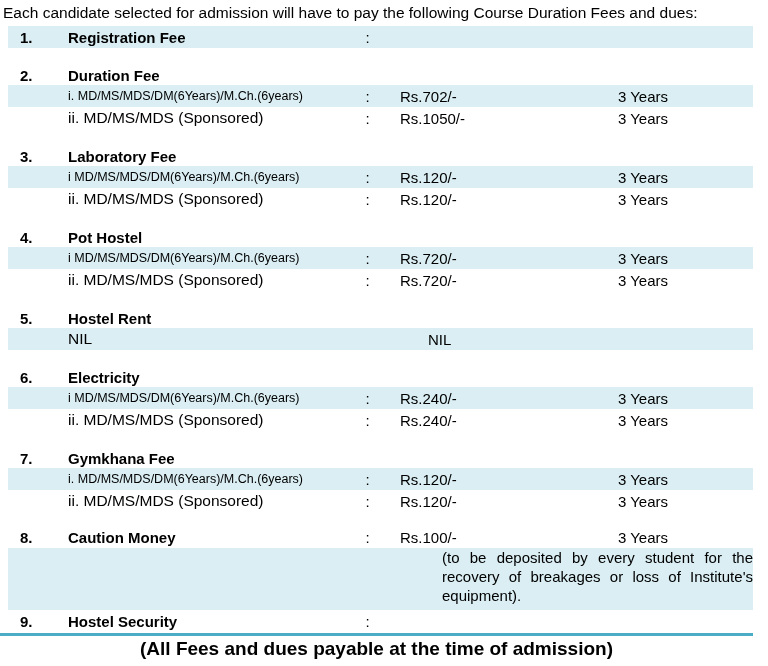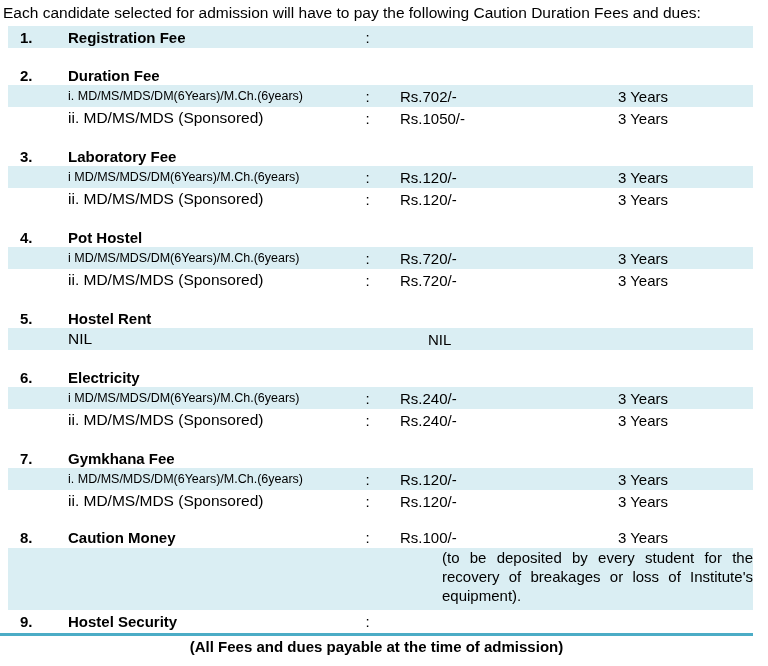--- a/index.html
+++ b/index.html
@@ -67,30 +67,30 @@
 
   .bottom-rule {
     width:753px; height:3px;
     background:#4BACC6;
     margin-top:1px;
   }
   .footer {
     width:753px;
     text-align:center;
     font-weight:bold;
-    font-size:15px;
+    font-size:19px;
     padding-top:2px;
   }
 </style>
 </head>
 <body>
 
 <div class="doc">
 
-  <div class="title">Each candidate selected for admission will have to pay the following Caution Duration Fees and dues:</div>
+  <div class="title">Each candidate selected for admission will have to pay the following Course Duration Fees and dues:</div>
 
   <div class="tbl">
 
 
     <div class="row hl">
       <div class="c-no">1.</div>
       <div class="c-name">Registration Fee</div>
       <div class="c-colon">:</div>
       <div class="c-dur"></div>
     </div>

